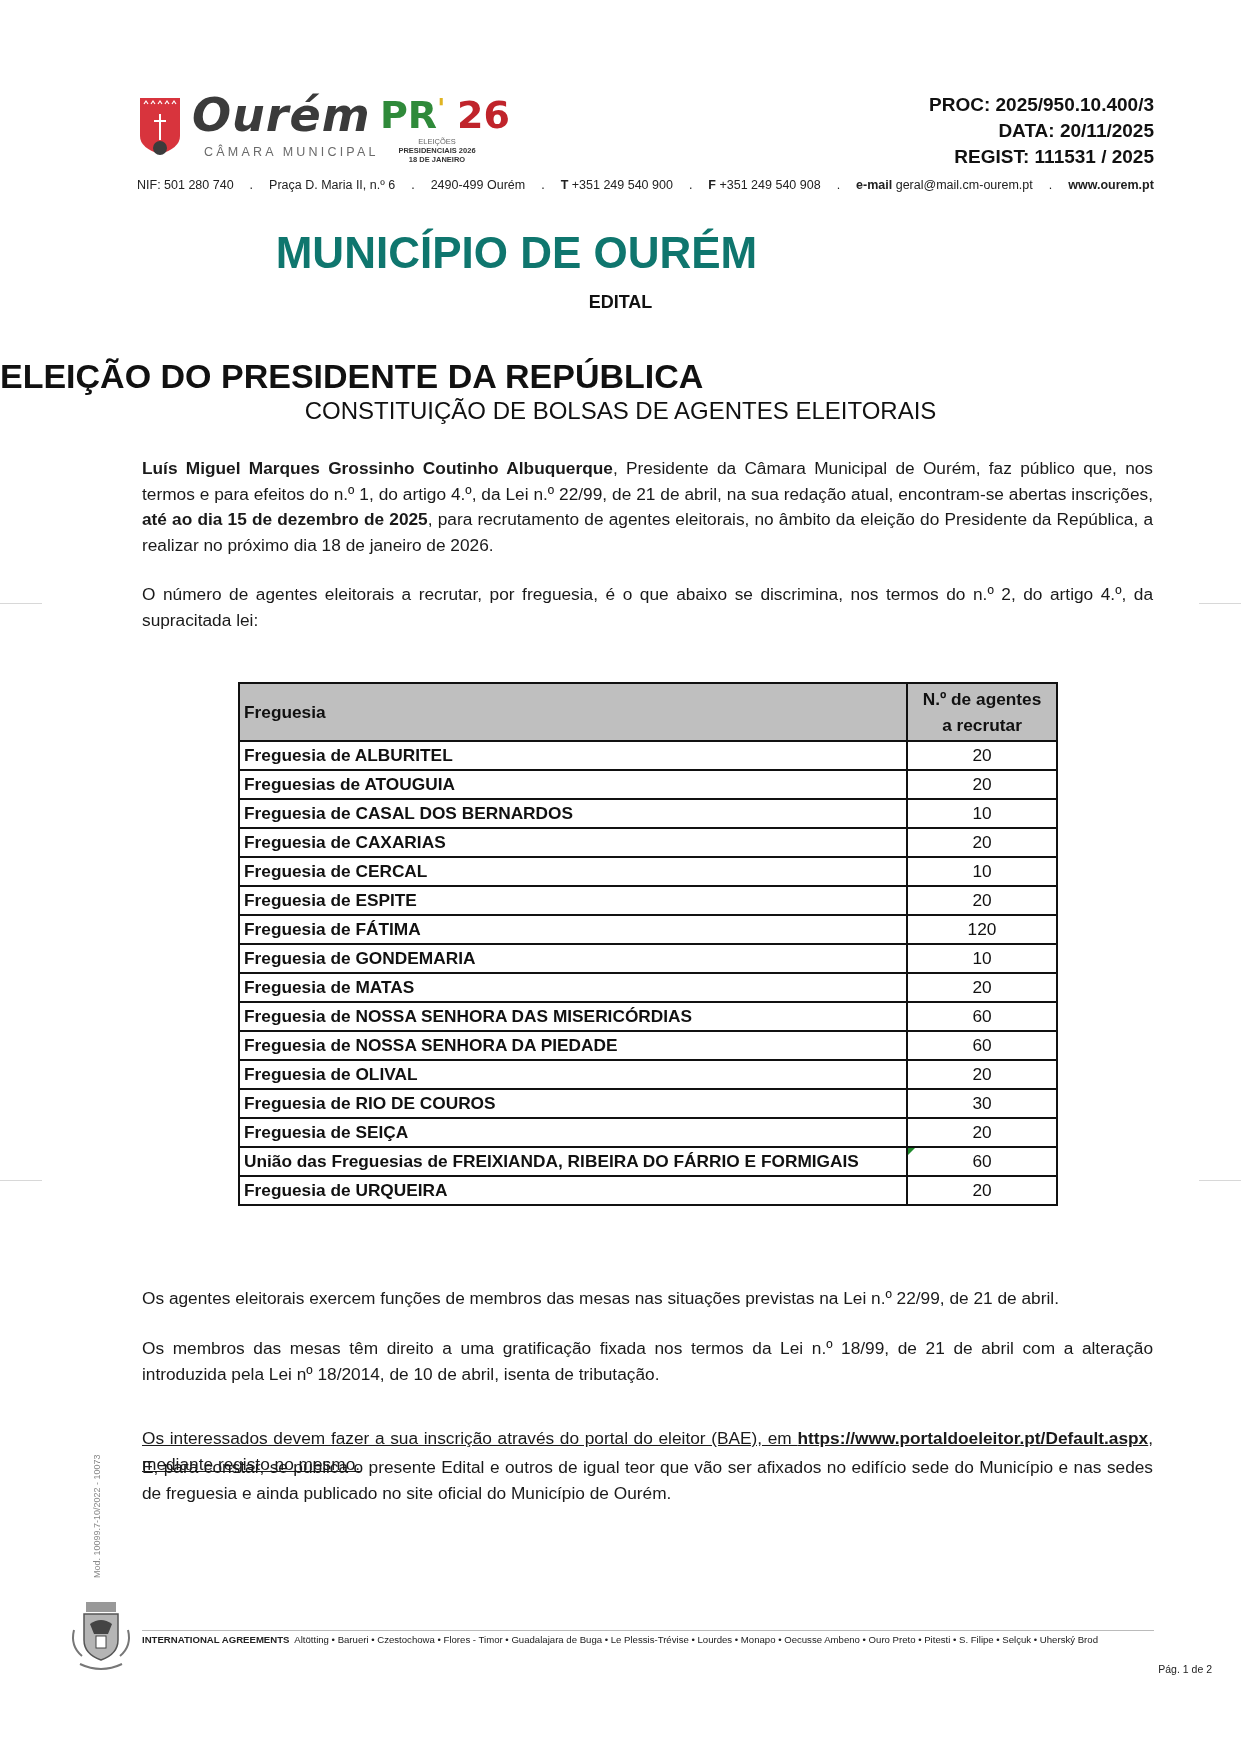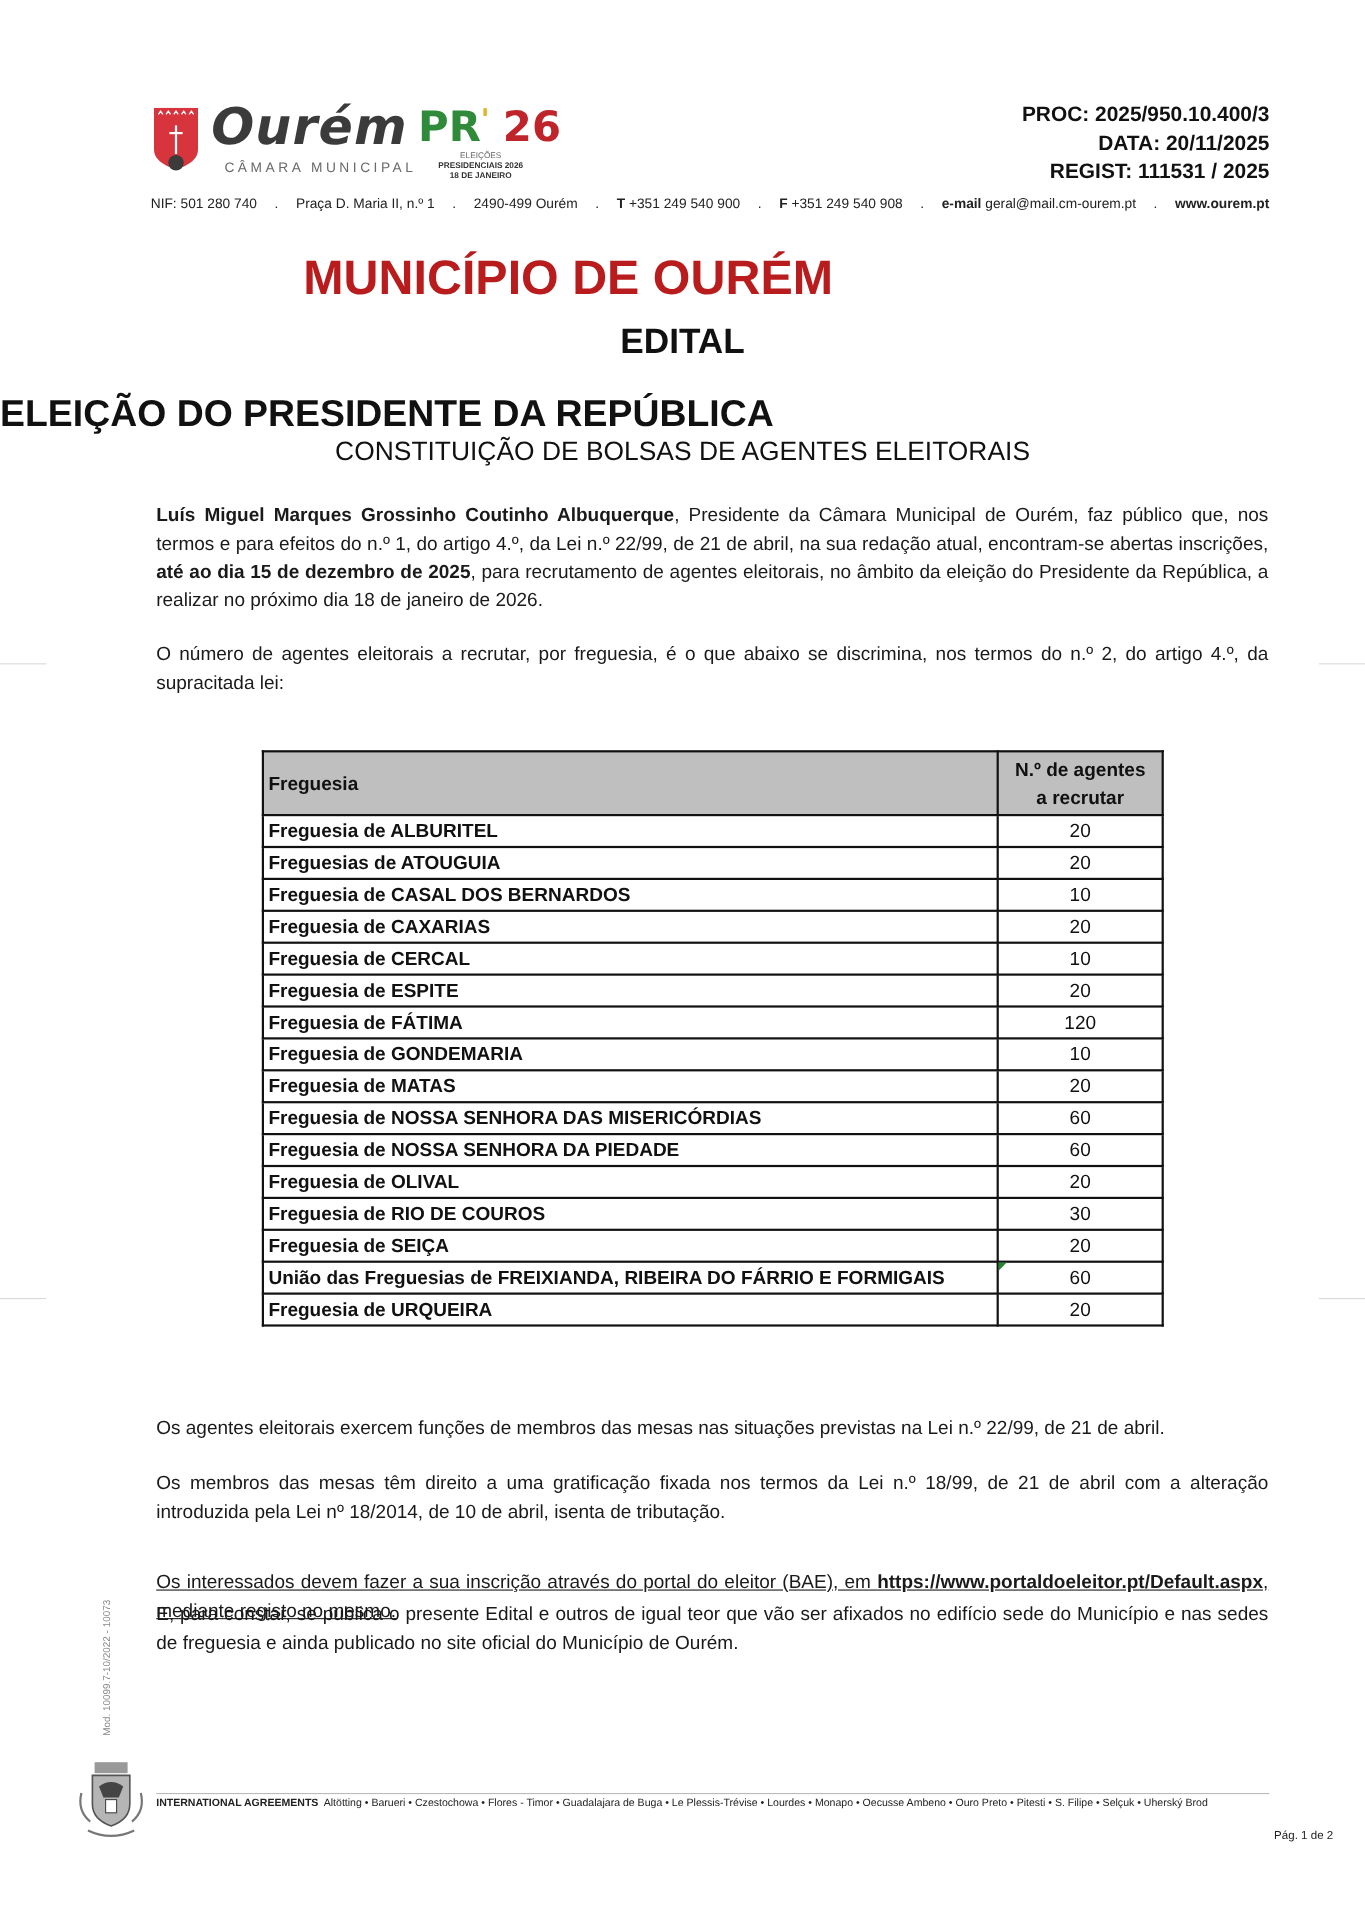--- a/index.html
+++ b/index.html
@@ -17,22 +17,22 @@
   .pr-logo .n26 { color: #c0242b; margin-left: 12px; }
   .pr-sub { left: 388px; top: 137px; width: 98px; text-align: center; font-size: 7.5px; line-height: 9px; color: #333; font-weight: bold; }
   .pr-sub .l1 { font-weight: normal; color: #666; }
 
   .proc { right: 87px; top: 92px; text-align: right; font-weight: bold; font-size: 19px; line-height: 26px; color: #111; }
 
   .contact { left: 137px; top: 178px; width: 1017px; font-size: 12.5px; color: #222; white-space: nowrap; display: flex; justify-content: space-between; }
   .contact b { font-weight: bold; }
   .contact .sep { color: #222; }
 
-  .title1 { left: 0; width: 1033px; top: 228px; text-align: center; font-weight: bold; font-size: 44px; color: #b91c1c; }
-  .title2 { left: 0; width: 1241px; top: 292px; text-align: center; font-weight: bold; font-size: 32px; color: #111; }
+  .title1 { left: 0; width: 1033px; top: 228px; text-align: center; font-weight: bold; font-size: 44px; color: #0f766e; }
+  .title2 { left: 0; width: 1241px; top: 292px; text-align: center; font-weight: bold; font-size: 18px; color: #111; }
   .title3 { left: 0; width: 1146px; top: 357px; text-align: left; font-weight: bold; font-size: 34px; color: #111; }
   .title4 { left: 0; width: 1241px; top: 397px; text-align: center; font-size: 24px; color: #111; }
 
   .para { left: 142px; width: 1011px; font-size: 17.3px; line-height: 25.5px; text-align: justify; color: #1a1a1a; }
   .p1 { top: 456px; }
   .p2 { top: 582px; }
   .p3 { top: 1286px; }
   .p4 { top: 1336px; }
   .p5 { top: 1426px; text-decoration: underline; }
   .p6 { top: 1455px; }
@@ -81,21 +81,21 @@
 
 <div class="abs proc">
   <div>PROC: 2025/950.10.400/3</div>
   <div>DATA: 20/11/2025</div>
   <div>REGIST: 111531 / 2025</div>
 </div>
 
 <div class="abs contact">
   <span>NIF: 501 280 740</span>
   <span class="sep">.</span>
-  <span>Praça D. Maria II, n.º 1</span>
+  <span>Praça D. Maria II, n.º 6</span>
   <span class="sep">.</span>
   <span>2490-499 Ourém</span>
   <span class="sep">.</span>
   <span><b>T</b> <span>+351 249 540 900</span></span>
   <span class="sep">.</span>
   <span><b>F</b> <span>+351 249 540 908</span></span>
   <span class="sep">.</span>
   <span><b>e-mail</b> <span>geral@mail.cm-ourem.pt</span></span>
   <span class="sep">.</span>
   <b>www.ourem.pt</b>

